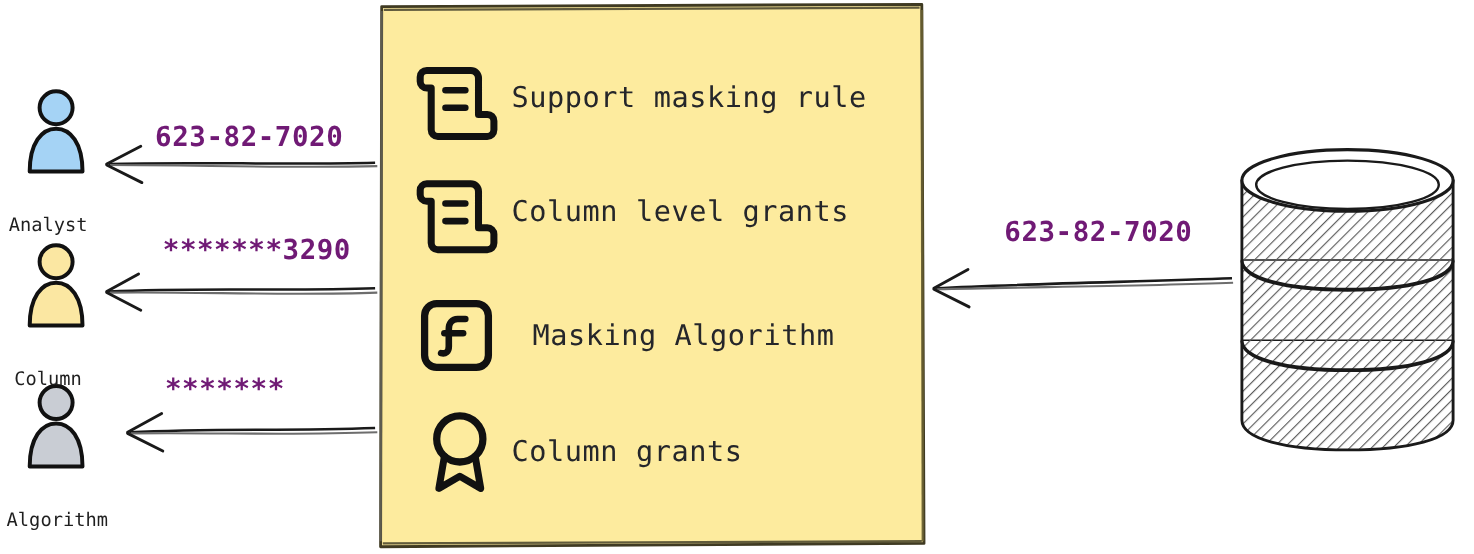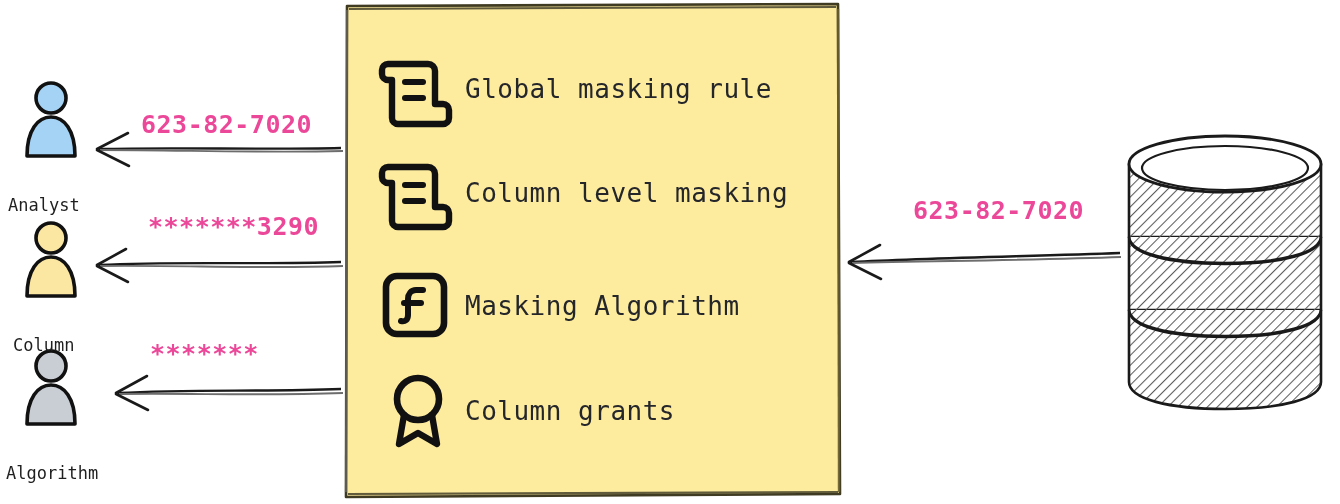--- a/index.html
+++ b/index.html
@@ -30,21 +30,21 @@
     letter-spacing: 0px;
     white-space: nowrap;
     margin-top: 32px;
   }
 
   .flow-label {
     position: absolute;
     font-family: "DejaVu Sans Mono", "Liberation Mono", monospace;
     font-size: 25px;
     font-weight: 700;
-    color: #ec4899;
+    color: #701a75;
     white-space: nowrap;
     letter-spacing: 0.5px;
   }
 
   .panel-item-text {
     position: absolute;
     font-family: "DejaVu Sans Mono", "Liberation Mono", monospace;
     font-size: 26px;
     color: #25262a;
     white-space: nowrap;
@@ -154,16 +154,16 @@
 
 <div class="actor-label" style="left:8px; top:163px;">Analyst</div>
 <div class="actor-label" style="left:13px; top:303px;">Column</div>
 <div class="actor-label" style="left:6px; top:431px;">Algorithm</div>
 
 <div class="flow-label" style="left:141px; top:110px;">623-82-7020</div>
 <div class="flow-label" style="left:148px; top:212px;">*******3290</div>
 <div class="flow-label" style="left:150px; top:339px;">*******</div>
 <div class="flow-label" style="left:913px; top:196px;">623-82-7020</div>
 
-<div class="panel-item-text" style="left:465px; top:74px;">Global masking rule</div>
-<div class="panel-item-text" style="left:465px; top:178px;">Column level masking</div>
-<div class="panel-item-text" style="left:465px; top:291px;">Masking Algorithm</div>
+<div class="panel-item-text" style="left:465px; top:74px;">Support masking rule</div>
+<div class="panel-item-text" style="left:465px; top:178px;">Column level grants</div>
+<div class="panel-item-text" style="left:484px; top:291px;">Masking Algorithm</div>
 <div class="panel-item-text" style="left:465px; top:396px;">Column grants</div>
 
 </body></html>

